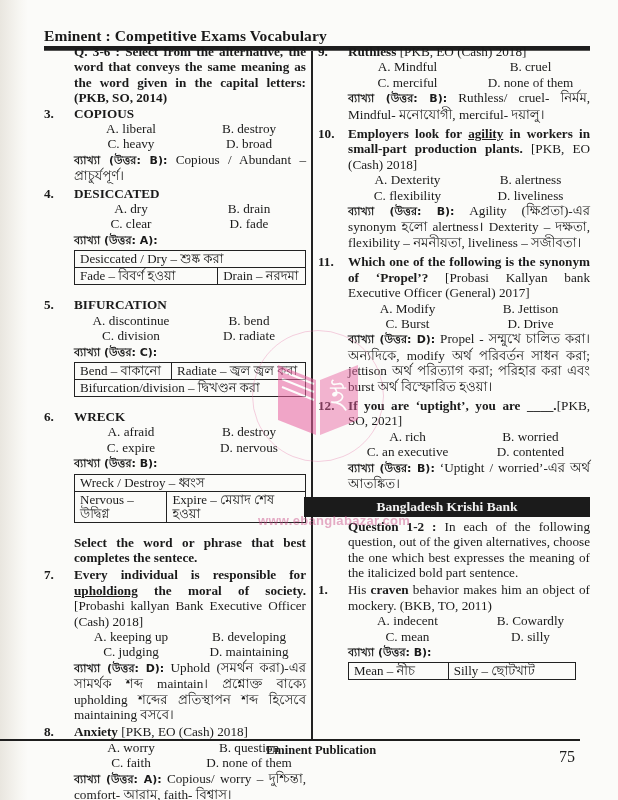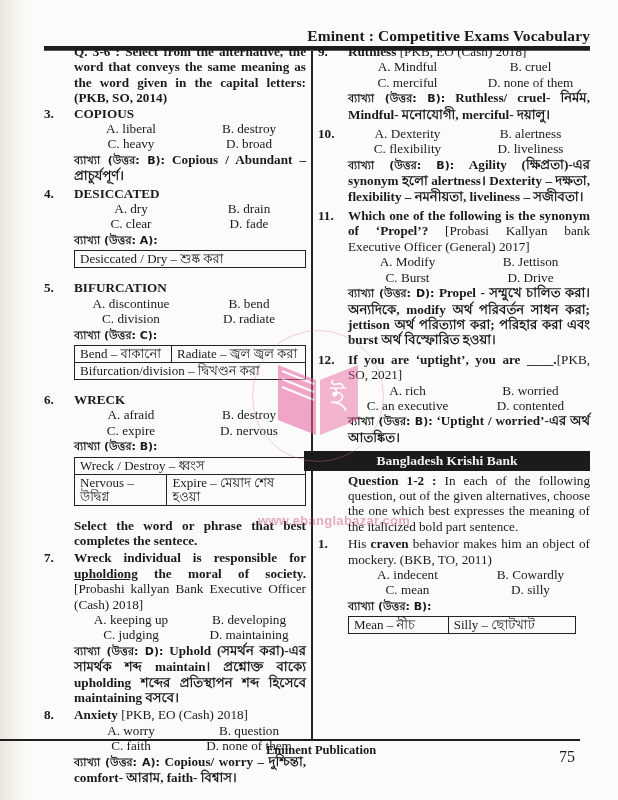--- a/index.html
+++ b/index.html
@@ -9,41 +9,41 @@
       font-family: "Liberation Serif", "DejaVu Serif", serif;
       color: #1a1a1a;
       position: relative;
     }
     .shade-left {
       position: absolute; left: 0; top: 0; width: 28px; height: 800px;
       background: linear-gradient(to right, #e9e6df, #f7f6f2 70%, rgba(251,251,249,0));
     }
     .header {
       position: absolute; left: 44px; top: 27px; width: 546px;
-      text-align: right; font-weight: bold; font-size: 15.5px; letter-spacing: 0.1px;
+      text-align: left; font-weight: bold; font-size: 15.5px; letter-spacing: 0.1px;
     }
     .header-rule {
       position: absolute; left: 44px; top: 46px; width: 546px; height: 4px;
       background: #1e1e1e; border-bottom: 1px solid #555;
     }
     .col-divider {
       position: absolute; left: 311px; top: 51px; width: 1.5px; height: 688px; background: #222;
     }
     .col { position: absolute; top: 44px; font-size: 13.2px; line-height: 15.4px; }
     .col-left { left: 44px; width: 262px; }
     .col-right { left: 318px; width: 272px; }
 
     .q { position: relative; padding-left: 30px; }
     .q .num { position: absolute; left: 0; top: 0; font-weight: bold; }
     .stem { font-weight: bold; text-align: justify; }
     .stem.normal { font-weight: normal; }
     .intro { padding-left: 30px; font-weight: bold; text-align: justify; }
     .opts { display: grid; grid-template-columns: 1fr 1fr; column-gap: 4px; text-align: center; }
     .opts span { display: block; }
-    .expl { text-align: justify; font-weight: bold; }
+    .expl { text-align: justify; }
     .bn { font-family: "DejaVu Sans", sans-serif; font-size: 11px; }
     .ul { text-decoration: underline; }
 
     table.ans { border-collapse: collapse; width: 100%; margin: 2px 0 12px; }
     table.ans td { border: 1px solid #222; padding: 1px 5px; font-size: 13px; line-height: 14px; vertical-align: middle; }
 
     .banner {
       background: #1b1b1b; color: #f1f1f1; text-align: center; font-weight: bold;
       font-size: 13.5px; padding: 2px 0; margin: 6px 0 2px -14px;
     }
@@ -110,20 +110,24 @@
       <span>B. drain</span>
       <span>C. clear</span>
       <span>D. fade</span>
     </div>
     <b class="bn">ব্যাখ্যা (উত্তর: A):</b>
     <table class="ans">
       <tbody>
           <tr>
             <td colspan="2">Desiccated / Dry – শুষ্ক করা</td>
           </tr>
+      <tr>
+        <td style="width:62%">Fade – বিবর্ণ হওয়া</td>
+        <td>Drain – নরদমা</td>
+      </tr>
     </tbody>
       </table>
   </div>
 
   <div class="q">
     <span class="num">5.</span>
     <div class="stem">BIFURCATION</div>
     <div class="opts">
       <span>A. discontinue</span>
       <span>B. bend</span>
@@ -165,21 +169,21 @@
       </tr>
     </tbody>
       </table>
   </div>
 
   <div class="intro">Select the word or phrase that best completes the sentece.</div>
   <div class="gap2"></div>
 
   <div class="q">
     <span class="num">7.</span>
-    <div class="stem"><span>Wreck individual is responsible for </span><span class="ul">upholdiong</span><span> the moral of society.</span> <span style="font-weight:normal">[Probashi kallyan Bank Executive Officer (Cash) 2018]</span></div>
+    <div class="stem"><span>Every individual is responsible for </span><span class="ul">upholdiong</span><span> the moral of society.</span> <span style="font-weight:normal">[Probashi kallyan Bank Executive Officer (Cash) 2018]</span></div>
     <div class="opts">
       <span>A. keeping up</span>
       <span>B. developing</span>
       <span>C. judging</span>
       <span>D. maintaining</span>
     </div>
     <div class="expl">
       <b class="bn">ব্যাখ্যা (উত্তর: D):</b>
       <span>Uphold (সমর্থন করা)-এর সামর্থক শব্দ maintain। প্রশ্নোক্ত বাক্যে upholding শব্দের প্রতিস্থাপন শব্দ হিসেবে maintaining বসবে।</span>
     </div>
@@ -215,20 +219,21 @@
     </div>
     <div class="expl">
       <b class="bn">ব্যাখ্যা (উত্তর: B):</b>
       <span>Ruthless/ cruel- নির্মম, Mindful- মনোযোগী, merciful- দয়ালু।</span>
     </div>
   </div>
   <div class="gap4"></div>
 
   <div class="q">
     <span class="num">10.</span>
+    <div class="stem"><span>Employers look for </span><span class="ul">agility</span><span> in workers in small-part production plants.</span><span style="font-weight:normal"> [PKB, EO (Cash) 2018]</span></div>
     <div class="opts">
       <span>A. Dexterity</span>
       <span>B. alertness</span>
       <span>C. flexibility</span>
       <span>D. liveliness</span>
     </div>
     <div class="expl">
       <b class="bn">ব্যাখ্যা (উত্তর: B):</b>
       <span>Agility (ক্ষিপ্রতা)-এর synonym হলো alertness। Dexterity – দক্ষতা, flexibility – নমনীয়তা, liveliness – সজীবতা।</span>
     </div>

